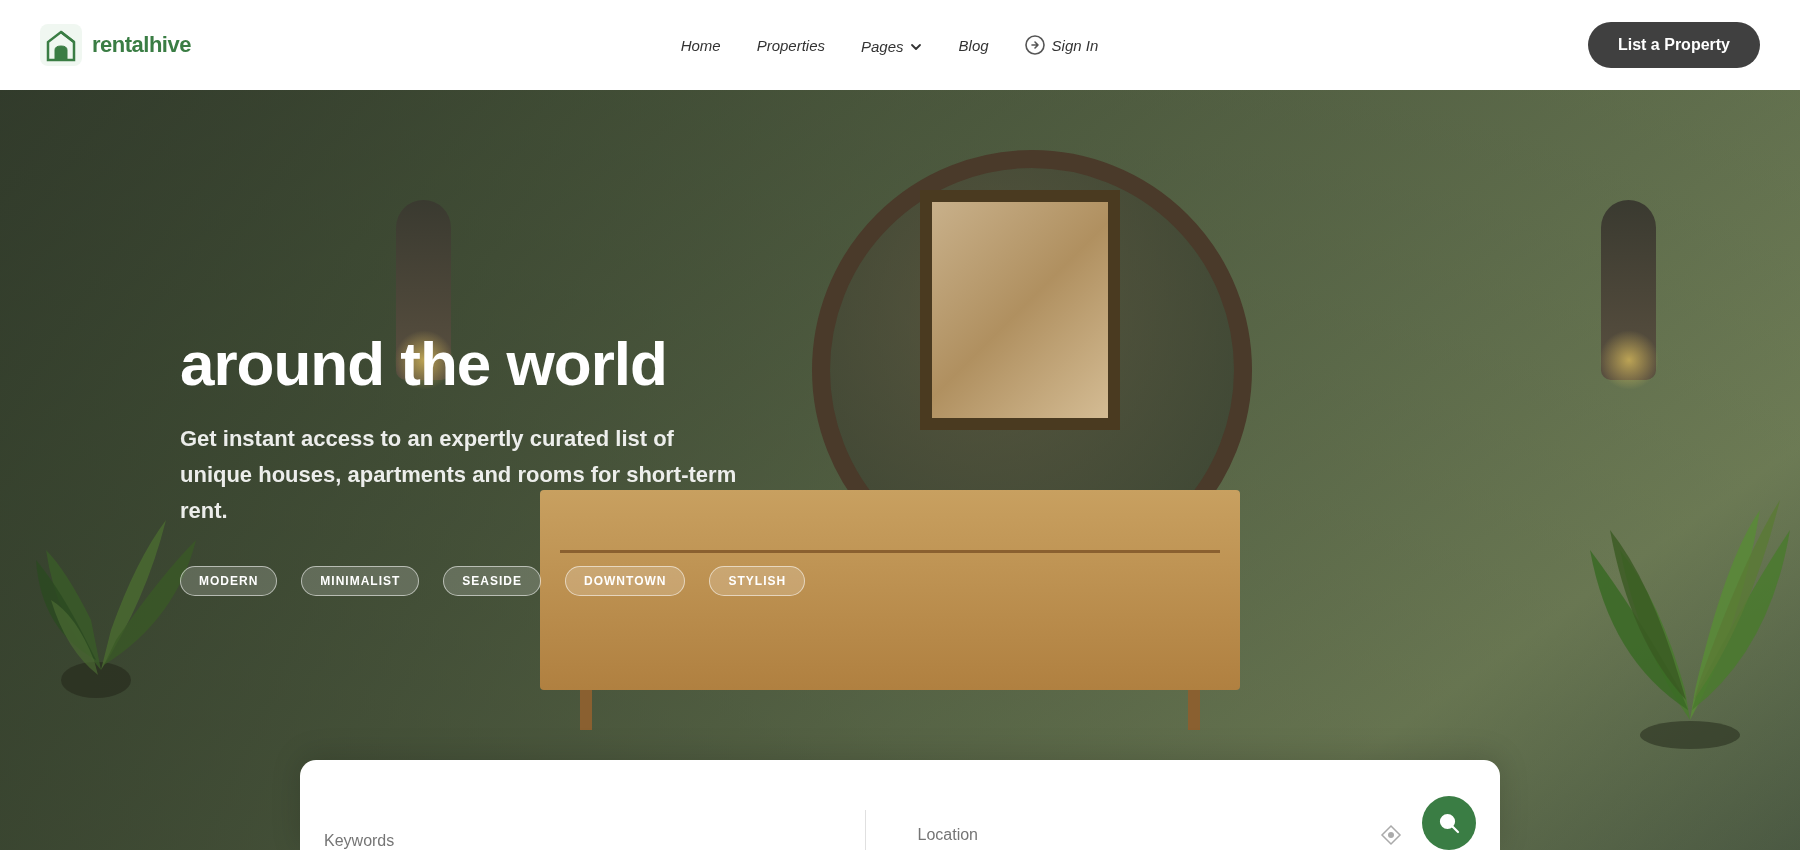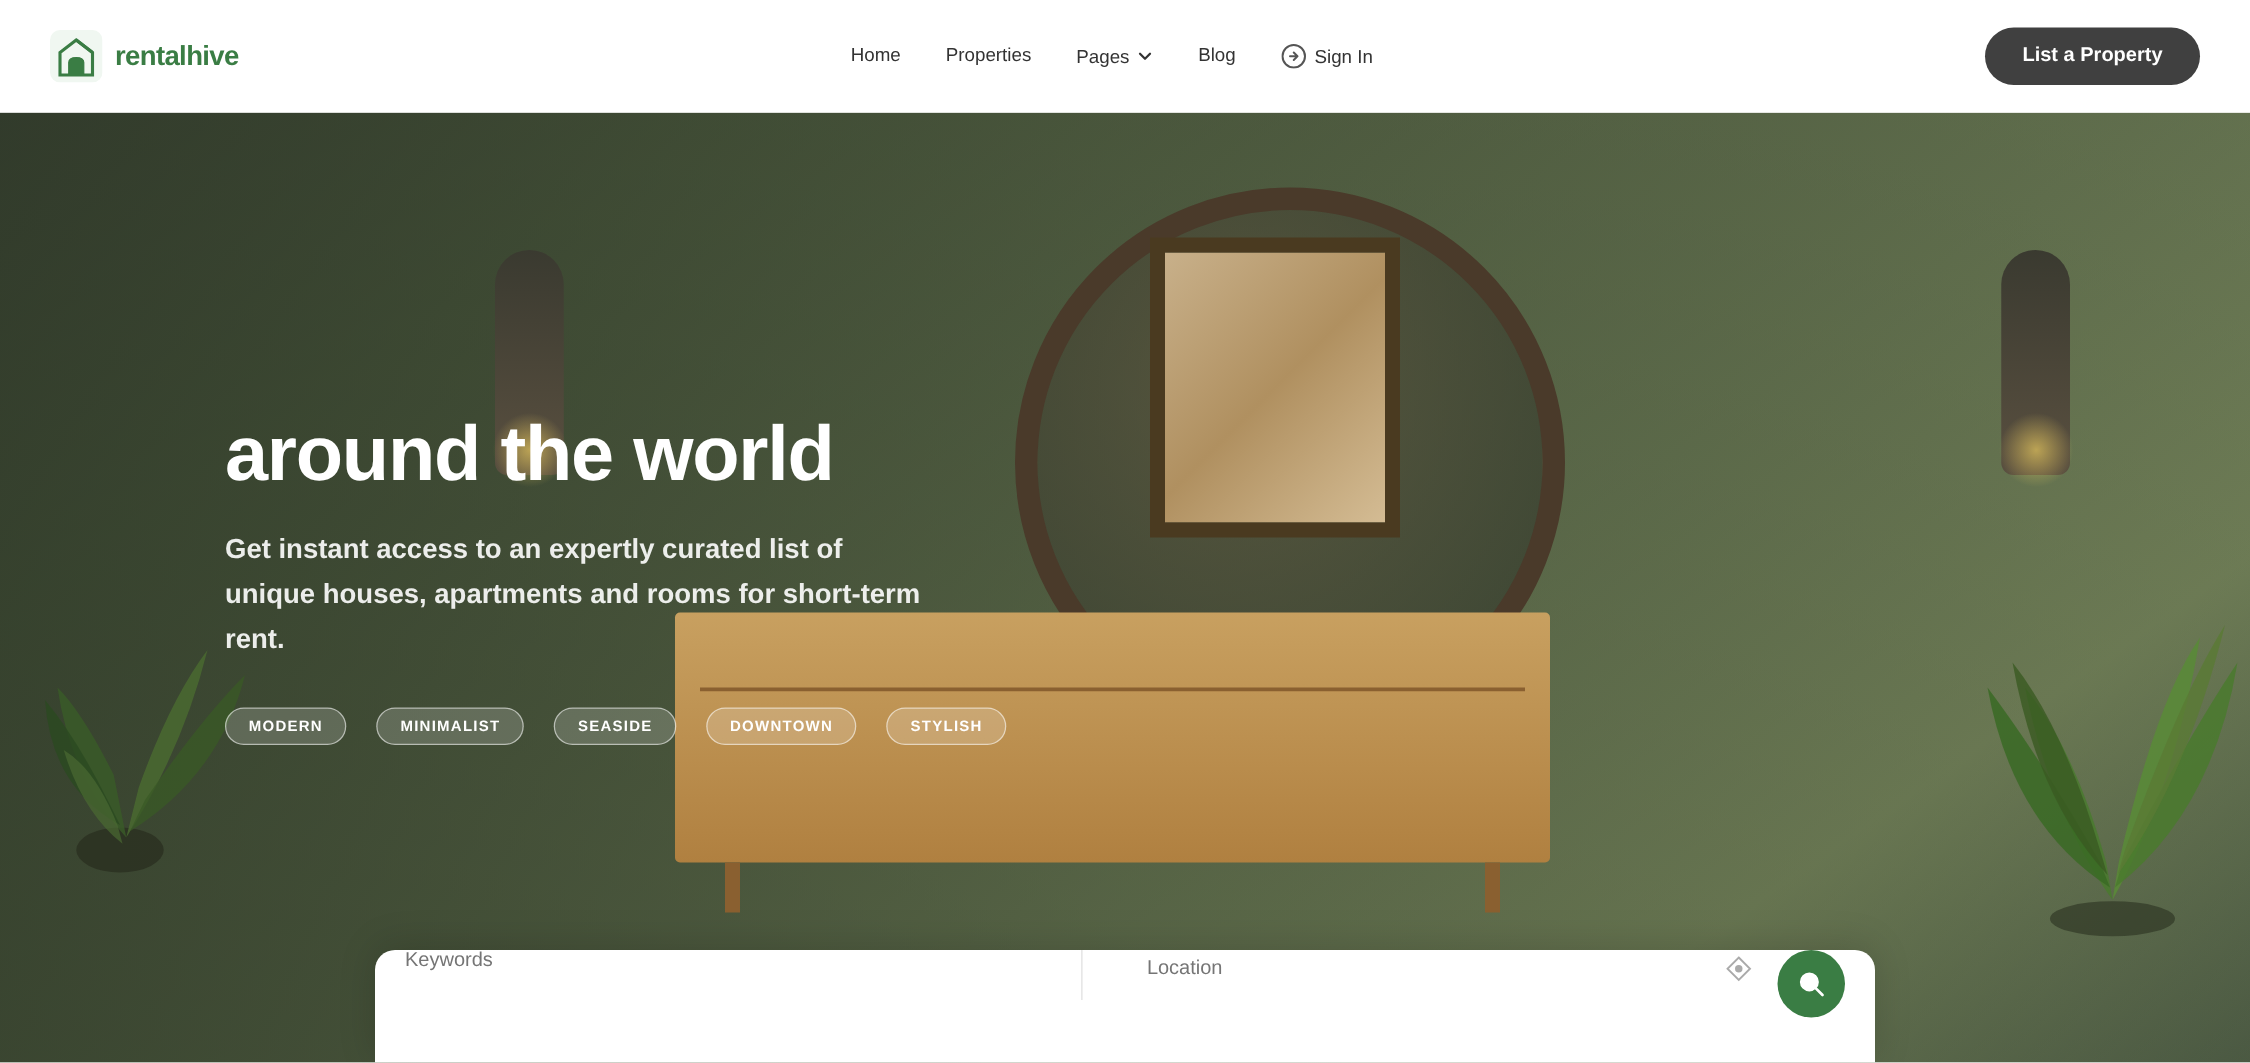--- a/index.html
+++ b/index.html
@@ -28,23 +28,24 @@
     .logo-text {
       font-size: 22px;
       font-weight: 700;
       color: #1a1a1a;
       letter-spacing: -0.5px;
       text-align: right;
     }
     .logo-text span { color: #3a7d44; }
     .nav-links {
       display: flex;
-      align-items: center;
+      align-items: flex-end;
       gap: 36px;
       list-style: none;
+      font-style: italic;
     }
     .nav-links li a {
       text-decoration: none;
       color: #333;
       font-size: 15px;
       font-weight: 500;
     }
     .nav-pages {
       display: flex;
       align-items: center;
@@ -249,21 +250,21 @@
     .search-bar-wrapper {
       position: absolute;
       bottom: 0;
       left: 50%;
       transform: translateX(-50%);
       width: 1200px;
       background: #fff;
       border-radius: 16px 16px 0 0;
       box-shadow: 0 -4px 30px rgba(0,0,0,0.15);
       display: flex;
-      align-items: flex-start;
+      align-items: flex-end;
       padding: 0 24px;
       height: 90px;
     }
     .search-divider {
       width: 1px;
       height: 40px;
       background: #e0e0e0;
       margin: 0 20px;
     }
     .search-field {

